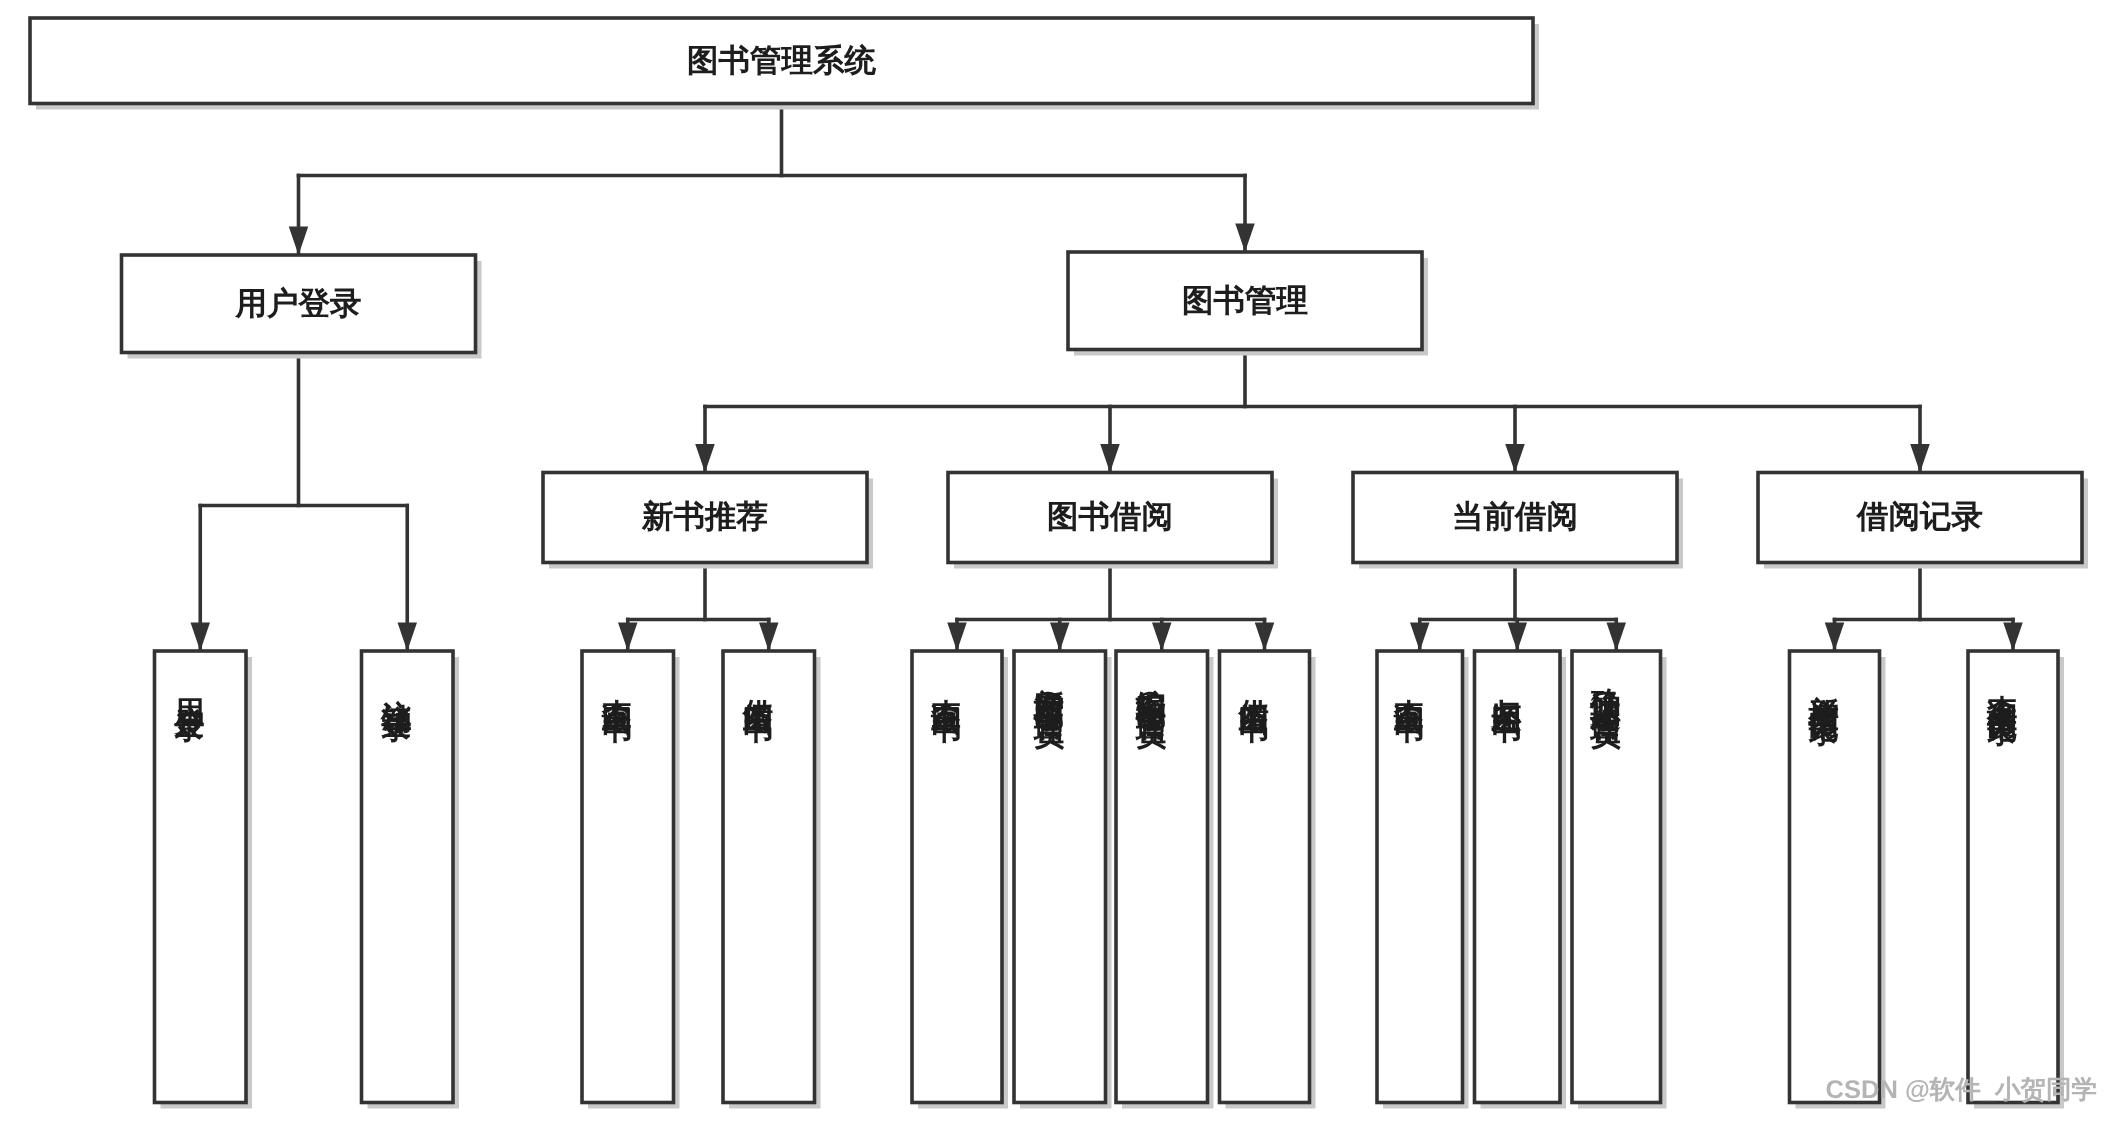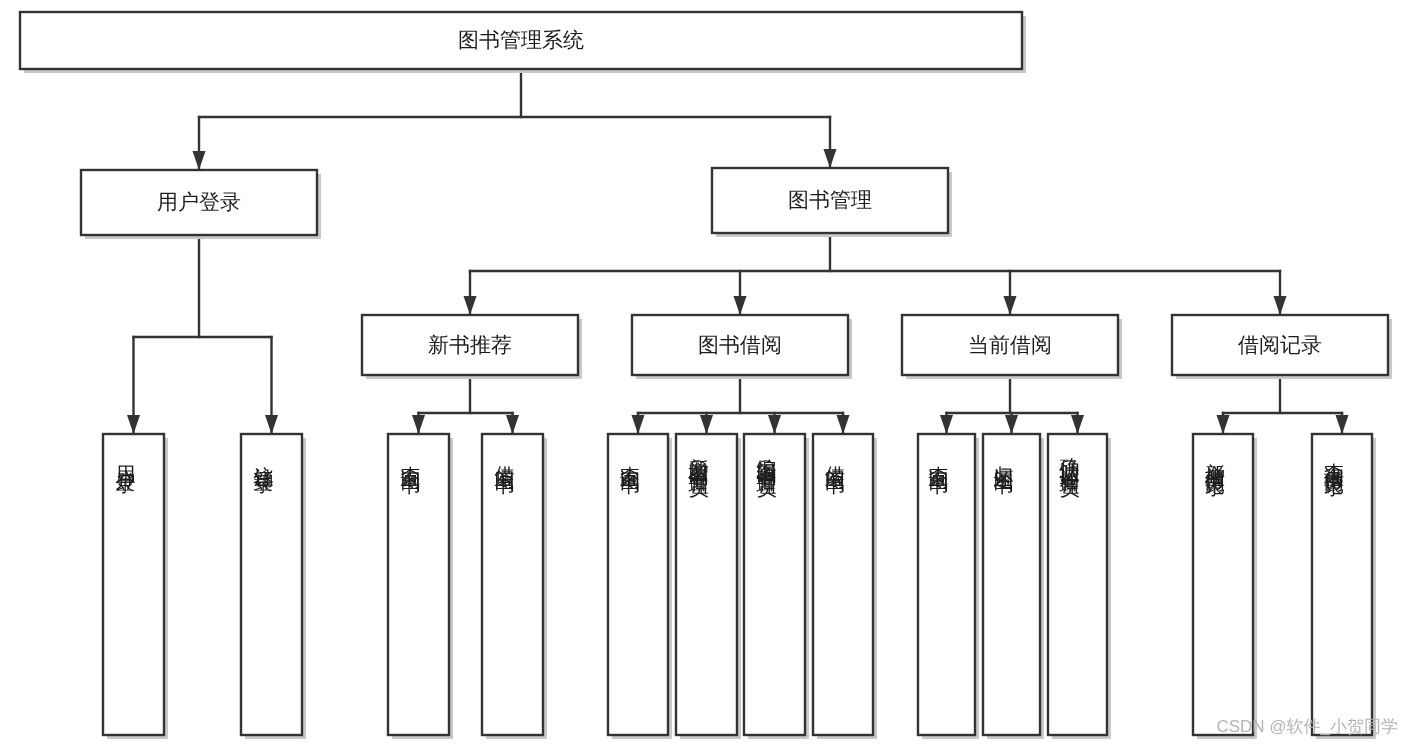--- a/index.html
+++ b/index.html
@@ -13,20 +13,21 @@
     font-family: "Liberation Sans", "DejaVu Sans", sans-serif;
     overflow: hidden;
     position: relative;
   }
   #diagram-root {
     position: absolute;
     left: 0;
     top: 0;
     width: 1405px;
     height: 747px;
+    font-weight: bold;
   }
   svg#chart-svg {
     display: block;
     width: 1405px;
     height: 747px;
   }
   .node-box {
     fill: #ffffff;
     stroke: #333333;
     stroke-width: 2.4;

